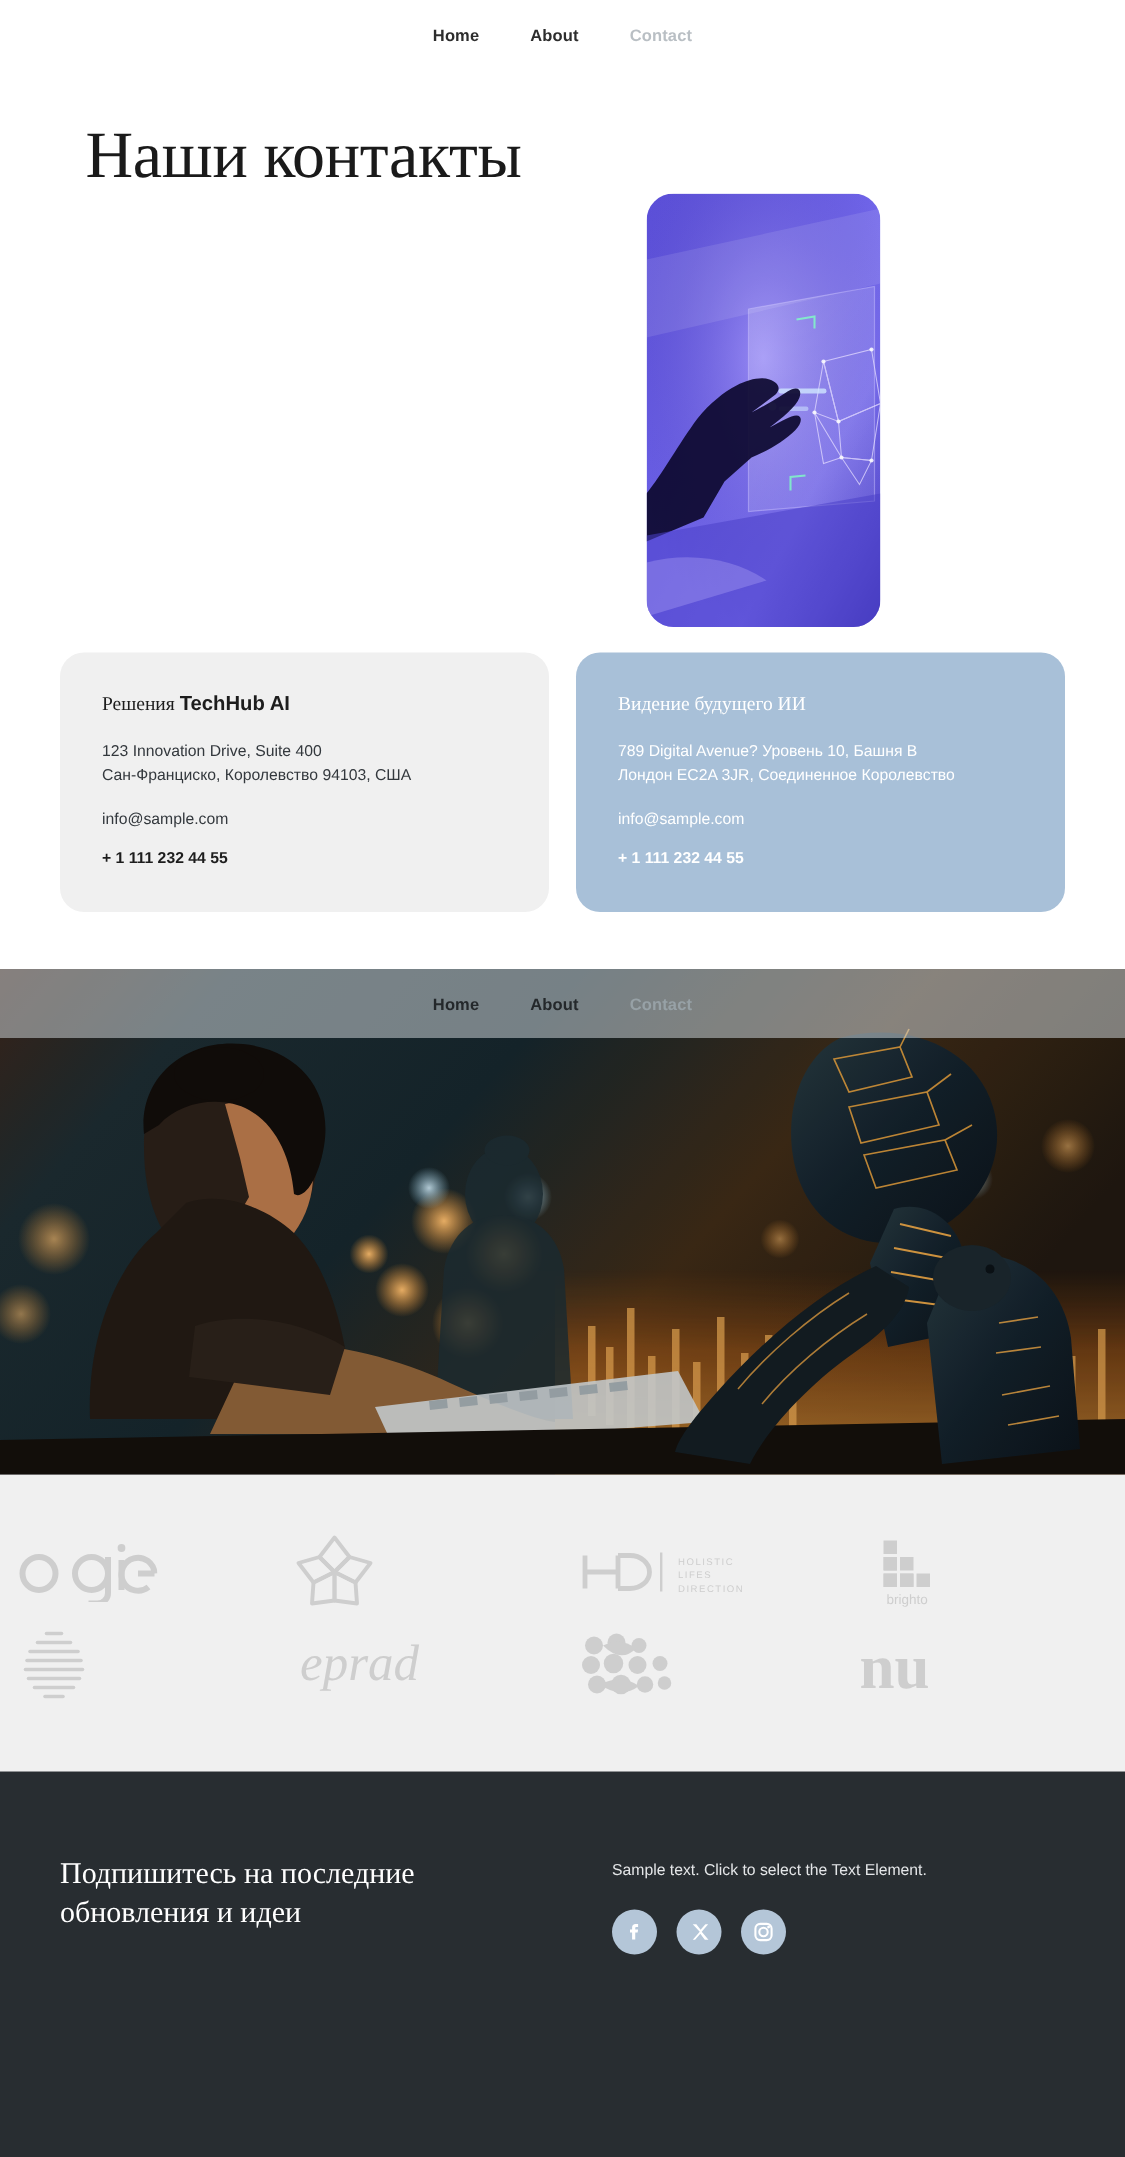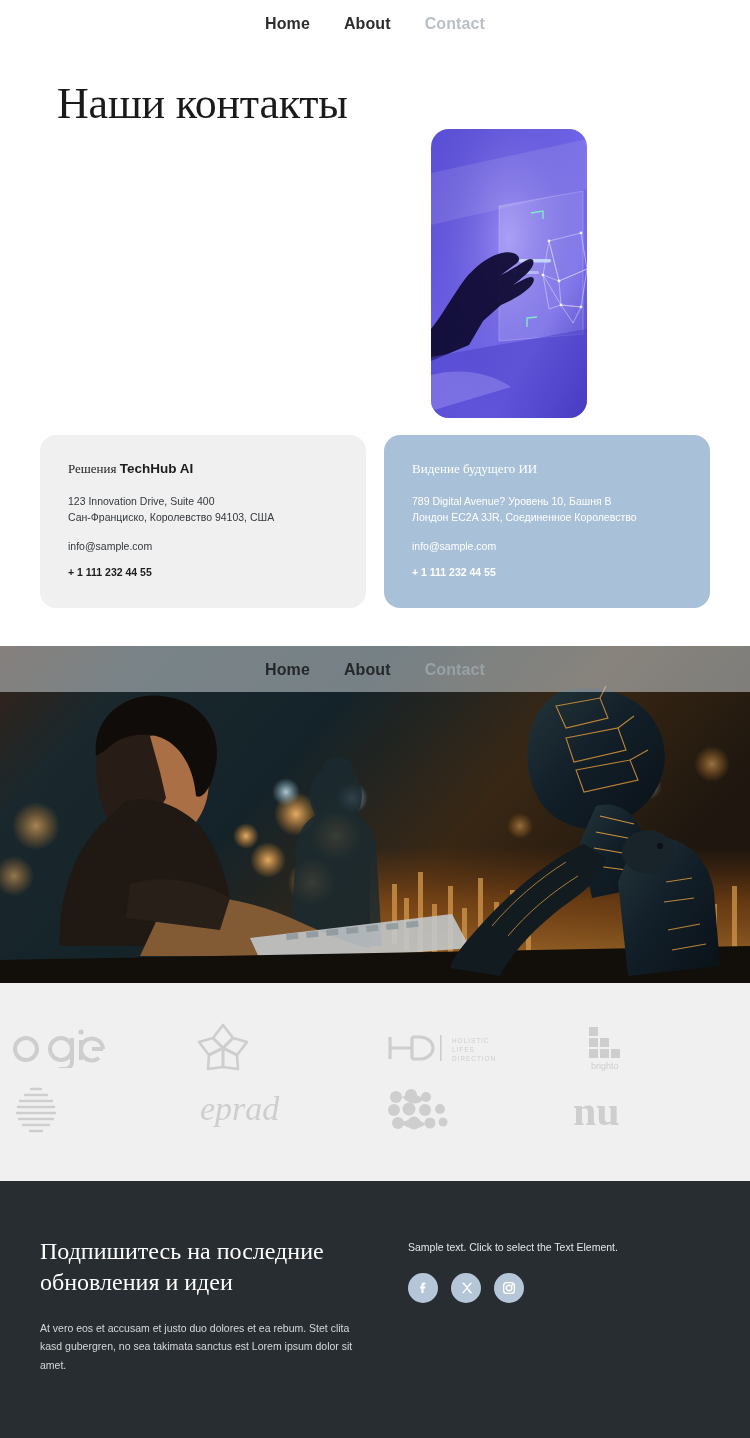--- a/index.html
+++ b/index.html
@@ -15,21 +15,21 @@
   
   .topnav {
     height: 47px;
     display: flex;
     align-items: center;
     justify-content: center;
     gap: 34px;
     background: #ffffff;
   }
   .nav-link {
-    font-size: 16px;
+    font-size: 11px;
     font-weight: 700;
     color: #2d2d2d;
     text-decoration: none;
     letter-spacing: .1px;
     cursor: pointer;
   }
   .nav-link.muted { color: #b9bfc4; font-weight: 600; }
 
   
   .hero {
@@ -193,21 +193,21 @@
     min-height: 330px;
   }
   .footer-inner {
     display: flex;
     padding: 0 40px;
     gap: 38px;
   }
   .footer-left { width: 330px; }
   .footer-head {
     font-family: "Liberation Serif", serif;
-    font-size: 24px;
+    font-size: 20px;
     line-height: 1.32;
     color: #ffffff;
     font-weight: 400;
     margin-bottom: 20px;
   }
   .footer-body {
     font-size: 10.5px;
     line-height: 1.75;
     color: #d5d8da;
   }
@@ -580,21 +580,20 @@
         <text x="2" y="38" font-family="'Liberation Serif',serif" font-weight="700" font-size="42" fill="#cecece">nu</text>
       </svg>
     </div>
   </div>
 </section>
 
 <footer class="footer">
   <div class="footer-inner">
     <div class="footer-left">
       <h2 class="footer-head">Подпишитесь на последние обновления и идеи</h2>
-      <p class="footer-body">At vero eos et accusam et justo duo dolores et ea rebum. Stet clita kasd gubergren, no sea takimata sanctus est Lorem ipsum dolor sit amet.</p>
     </div>
 
     <div class="footer-right">
       <p class="footer-sample">Sample text. Click to select the Text Element.</p>
       <div class="socials">
         <a class="social" href="#">
           <svg width="16" height="16" viewBox="0 0 16 16" aria-hidden="true">
             <path d="M10.4 4.6h-1.3c-.4 0-.6.2-.6.6v1.2h1.9l-.3 2h-1.6V13H6.4V8.4H5v-2h1.4V5c0-1.5.9-2.4 2.3-2.4h1.7z" fill="#ffffff"></path>
           </svg>
         </a>

